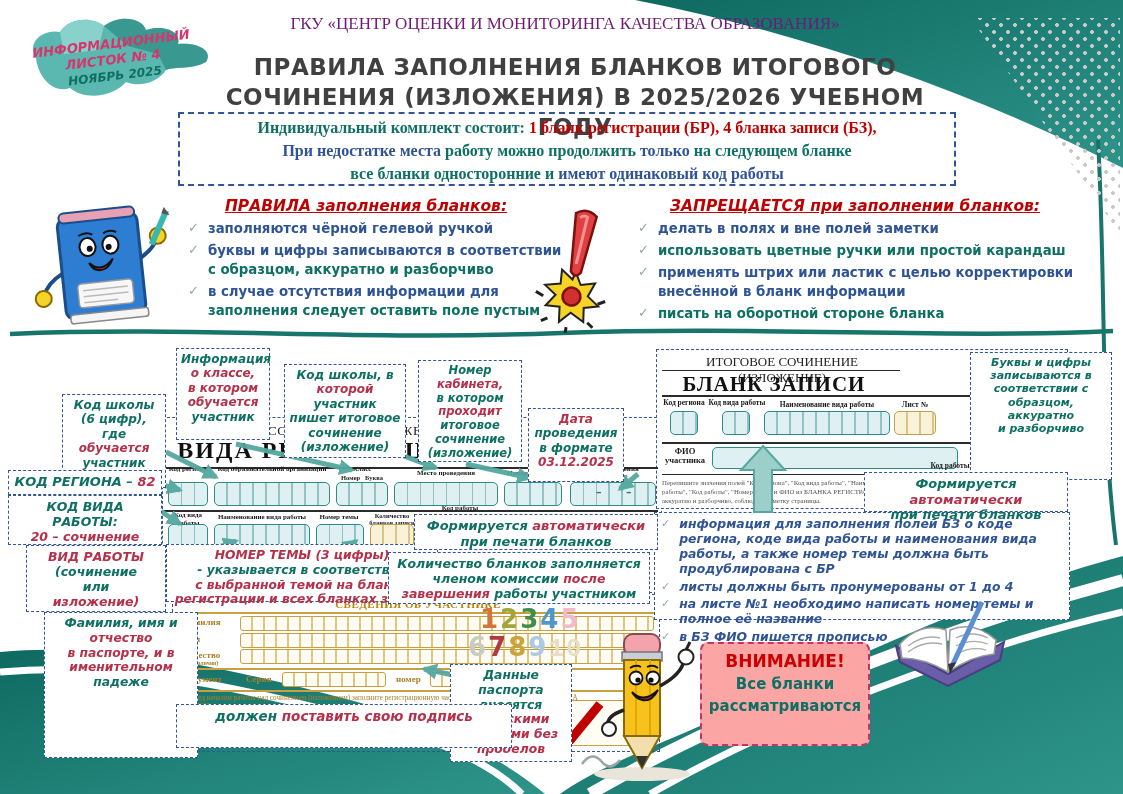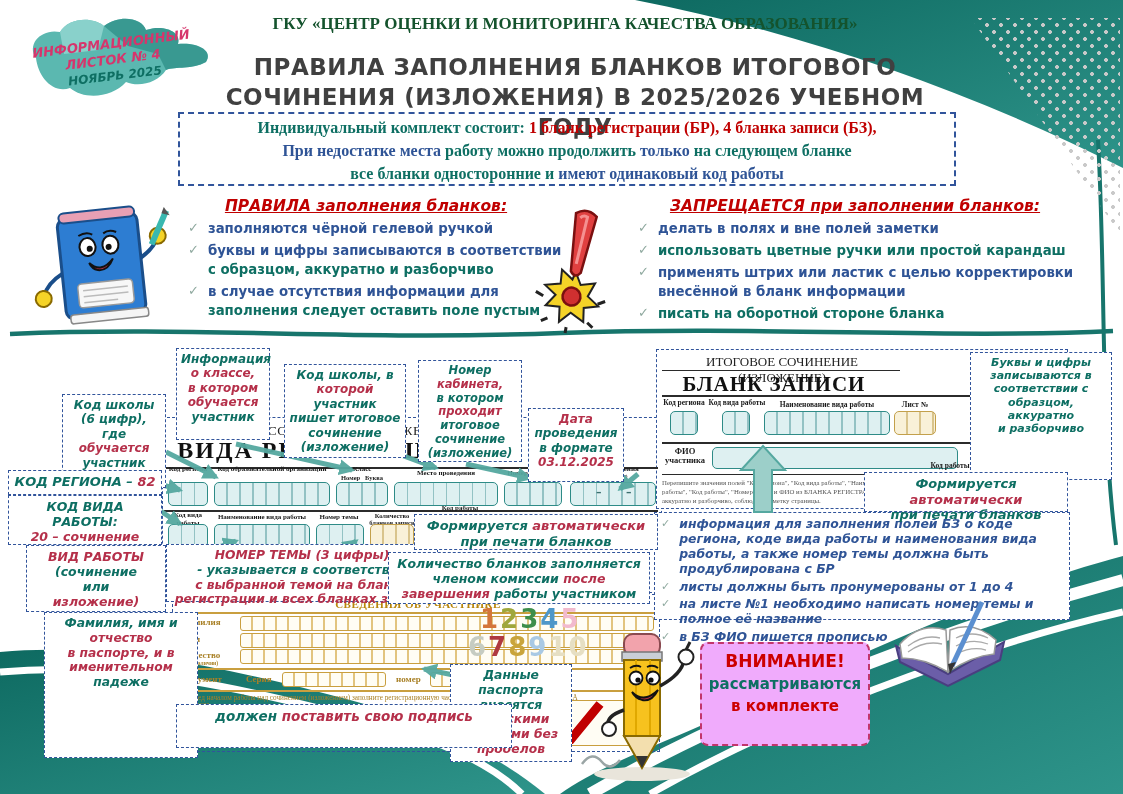--- a/index.html
+++ b/index.html
@@ -66,21 +66,21 @@
   <path d="M28,52 C18,38 34,22 52,26 C60,12 84,10 96,20 C112,8 134,12 138,24 C156,18 174,26 170,38 C188,36 206,44 198,56 C184,64 168,60 158,64 C150,76 132,82 118,76 C104,92 76,94 62,82 C44,88 30,70 28,52 Z" fill="#5BB8B0"></path>
   <path d="M96,20 C112,8 134,12 138,24 C156,18 174,26 170,38 C188,36 206,44 198,56 C184,64 168,60 158,64 L150,48 L120,40 Z" fill="#2E8F87" opacity="0.75"></path>
   <path d="M52,26 C60,12 84,10 96,20 L90,44 L56,48 Z" fill="#8ED4CE" opacity="0.9"></path>
 </svg>
 <div class="abs" style="left:18px;top:36px;width:190px;z-index:3;text-align:center;transform:rotate(-7deg);font-weight:bold;font-style:italic;line-height:1.25;">
   <div style="color:#D6356C;font-size:13px;">ИНФОРМАЦИОННЫЙ</div>
   <div style="color:#D6356C;font-size:13px;">ЛИСТОК № 4</div>
   <div style="color:#0E6F63;font-size:12px;">НОЯБРЬ 2025</div>
 </div>
 
-<div class="abs serif" style="left:220px;top:14px;width:690px;text-align:center;font-weight:bold;font-size:17px;color:#14532d;z-index:2;">ГКУ «ЦЕНТР ОЦЕНКИ И МОНИТОРИНГА КАЧЕСТВА ОБРАЗОВАНИЯ»</div>
+<div class="abs serif" style="left:220px;top:14px;width:690px;text-align:center;font-weight:normal;font-size:17px;color:#701a75;z-index:2;">ГКУ «ЦЕНТР ОЦЕНКИ И МОНИТОРИНГА КАЧЕСТВА ОБРАЗОВАНИЯ»</div>
 <div class="abs" style="left:225px;top:52px;width:700px;text-align:center;font-weight:bold;font-size:23px;color:#404040;line-height:30px;z-index:2;letter-spacing:0.5px;">
   <div>ПРАВИЛА ЗАПОЛНЕНИЯ БЛАНКОВ ИТОГОВОГО</div>
   <div>СОЧИНЕНИЯ (ИЗЛОЖЕНИЯ) В 2025/2026 УЧЕБНОМ ГОДУ</div>
 </div>
 
 <div class="abs serif" style="left:178px;top:112px;width:778px;height:74px;border:2px dashed #31549B;z-index:2;
             text-align:center;font-weight:bold;font-size:16px;line-height:23px;padding-top:2px;">
   <div><span class="seg-teal">Индивидуальный комплект состоит: </span><span class="seg-darkred">1 бланк регистрации (БР), 4 бланка записи (БЗ),</span></div>
   <div><span class="seg-blue">При недостатке места </span><span class="seg-teal">работу можно продолжить </span><span class="seg-blue">только </span><span class="seg-teal">на следующем бланке</span></div>
   <div><span class="seg-teal">все бланки односторонние и </span><span class="seg-blue">имеют одинаковый </span><span class="seg-blue">код работы</span></div>
@@ -311,28 +311,28 @@
       <span class="chk" style="font-size:11px;">✓</span>
       <span class="bz-chk-text"><span class="seg-blue">на листе №1 необходимо написать номер темы и полное её название</span></span>
     </div>
   <div class="chk-item">
       <span class="chk" style="font-size:11px;">✓</span>
       <span class="bz-chk-text"><span class="seg-blue">в БЗ ФИО пишется прописью</span></span>
     </div>
 </div>
 
 <div class="abs" style="left:700px;top:642px;width:170px;height:104px;border:2.5px dashed #C2356B;border-radius:8px;z-index:4;
-            text-align:center;font-weight:bold;padding-top:6px;background:#f0abfc;">
+            text-align:center;font-weight:bold;padding-top:6px;background:#fca5a5;">
   <div style="color:#CC0000;font-size:17px;line-height:23px;">ВНИМАНИЕ!</div>
+  <div style="color:#0E6F63;font-size:15px;line-height:22px;">Все бланки</div>
   <div style="color:#0E6F63;font-size:15px;line-height:22px;">рассматриваются</div>
-  <div style="color:#CC0000;font-size:15px;line-height:22px;">в комплекте</div>
 </div>
 
 <div class="digit-row" style="left:474px;top:604px;margin-left:6px;"><span style="color: rgb(212, 118, 59);">1</span><span style="color: rgb(159, 167, 59);">2</span><span style="color: rgb(62, 142, 74);">3</span><span style="color: rgb(78, 151, 201);">4</span><span style="color: rgb(242, 186, 205);">5</span></div>
-<div class="digit-row" style="left:468px;top:632px;"><span style="color: rgb(198, 204, 194);">6</span><span style="color: rgb(175, 58, 64);">7</span><span style="color: rgb(201, 164, 59);">8</span><span style="color: rgb(169, 201, 228);">9</span><span style="color: rgb(230, 223, 195);">10</span></div>
+<div class="digit-row" style="left:468px;top:632px;"><span style="color: rgb(198, 204, 194);">6</span><span style="color: rgb(175, 58, 64);">7</span><span style="color: rgb(201, 164, 59);">8</span><span style="color: rgb(169, 201, 228);">9</span><span style="color: rgb(230, 223, 195); font-family: Liberation Mono, monospace;">10</span></div>
 
 <svg class="abs" style="left:24px;top:200px;width:150px;height:140px;z-index:5;" viewBox="0 0 150 140">
   <g transform="rotate(-6 75 70)">
     <rect x="38" y="16" width="80" height="100" rx="8" fill="#2D7DD2" stroke="#1A4E8A" stroke-width="3"></rect>
     <rect x="40" y="10" width="76" height="10" rx="5" fill="#E8A0B4" stroke="#1A4E8A" stroke-width="2"></rect>
     <rect x="42" y="112" width="78" height="9" rx="3" fill="#F5F5F5" stroke="#888" stroke-width="1.5"></rect>
     <ellipse cx="66" cy="46" rx="8" ry="9" fill="#fff" stroke="#111" stroke-width="2"></ellipse>
     <ellipse cx="89" cy="46" rx="8" ry="9" fill="#fff" stroke="#111" stroke-width="2"></ellipse>
     <circle cx="68" cy="48" r="3" fill="#111"></circle>
       <circle cx="87" cy="48" r="3" fill="#111"></circle>

